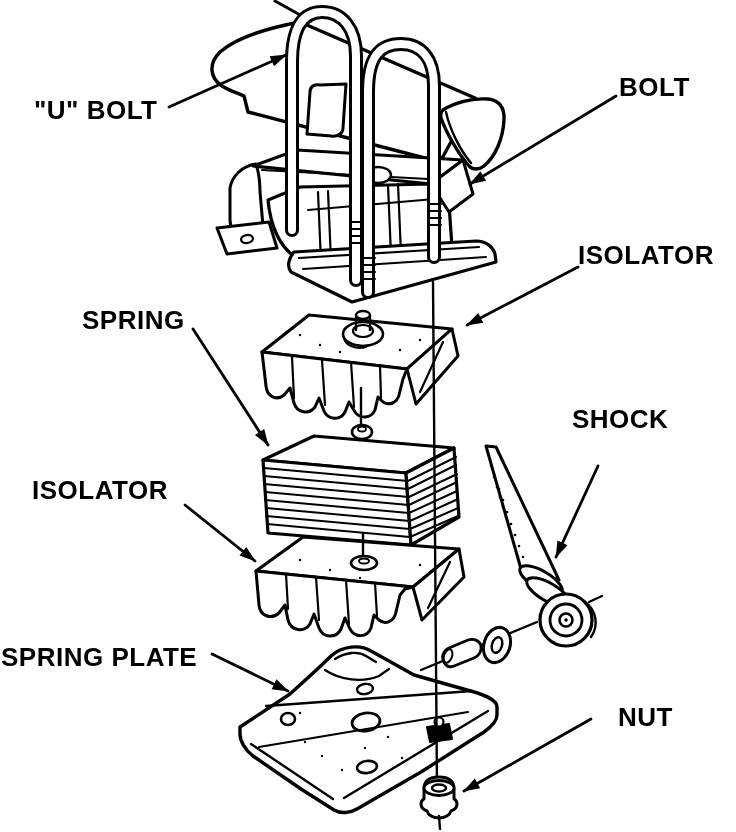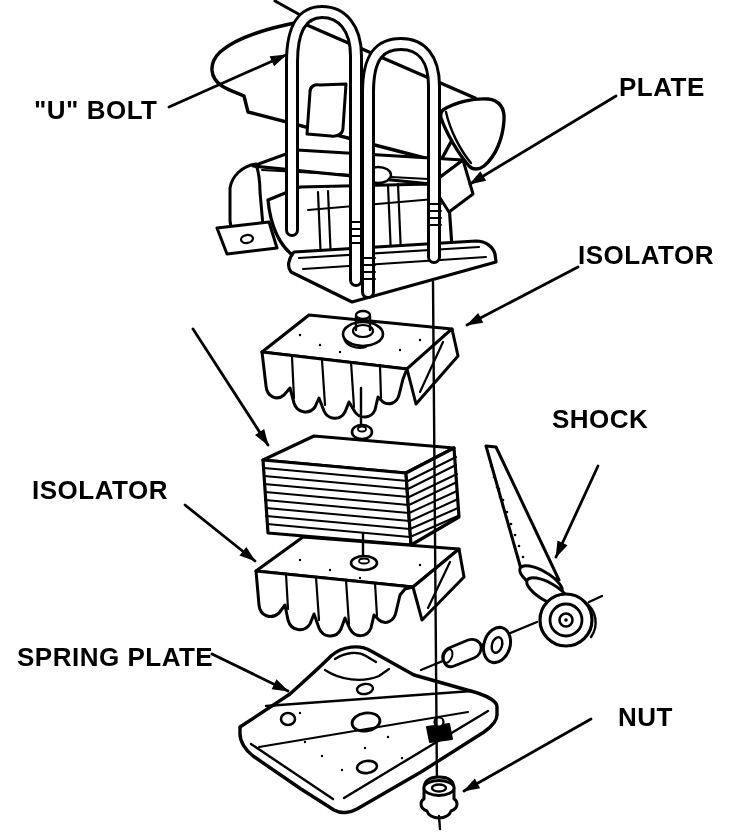--- a/index.html
+++ b/index.html
@@ -1,21 +1,21 @@
 <!DOCTYPE html>
 <html><head>
 <meta charset="utf-8">
 <style>
   html,body{margin:0;padding:0;background:#fff;}
   #stage{position:relative;width:736px;height:832px;background:#fff;overflow:hidden;
          font-family:"Liberation Sans",sans-serif;}
   #art{position:absolute;left:0;top:0;}
   .lbl{position:absolute;font-family:"Liberation Sans",sans-serif;font-weight:bold;
        font-size:26px;line-height:30px;letter-spacing:.5px;color:#000;white-space:nowrap;}
-  .lbl2{line-height:32px;}
+  .lbl2{line-height:32px;margin-left:20px;}
 </style>
 </head>
 <body>
 
 <div id="stage">
 
 <svg id="art" width="736" height="832" viewBox="0 0 736 832">
   <defs>
     <marker id="ah" markerWidth="20" markerHeight="14" refX="16" refY="6" orient="auto" markerUnits="userSpaceOnUse">
       <path d="M0.5,0.5 L17,6 L0.5,11.5 Z" fill="#000"></path>
@@ -209,20 +209,21 @@
       <path d="M193,329 L268,445" marker-end="url(#ah)"></path>
       <path d="M598,466 L556,557" marker-end="url(#ah)"></path>
       <path d="M185,505 L255,561" marker-end="url(#ah)"></path>
       <path d="M212,654 L288,691" marker-end="url(#ah)"></path>
       <path d="M591,719 L464,791" marker-end="url(#ah)"></path>
     </g>
   </g>
 </svg>
 
   <div class="lbl" style="left:34px;top:95px">"U" BOLT</div>
-  <div class="lbl" style="left:619px;top:72px">PLATE</div>
+  <div class="lbl" style="left:619px;top:72px">BOLT</div>
   <div class="lbl" style="left:578px;top:240px">ISOLATOR</div>
+  <div class="lbl" style="left:82px;top:305px">SPRING</div>
   <div class="lbl lbl2" style="left:552px;top:403px"><span>SHOCK</span><br></div>
   <div class="lbl" style="left:32px;top:475px">ISOLATOR</div>
-  <div class="lbl" style="left:17px;top:642px">SPRING PLATE</div>
+  <div class="lbl" style="left:1px;top:642px">SPRING PLATE</div>
   <div class="lbl" style="left:618px;top:702px">NUT</div>
 
 </div>
 
 </body></html>

